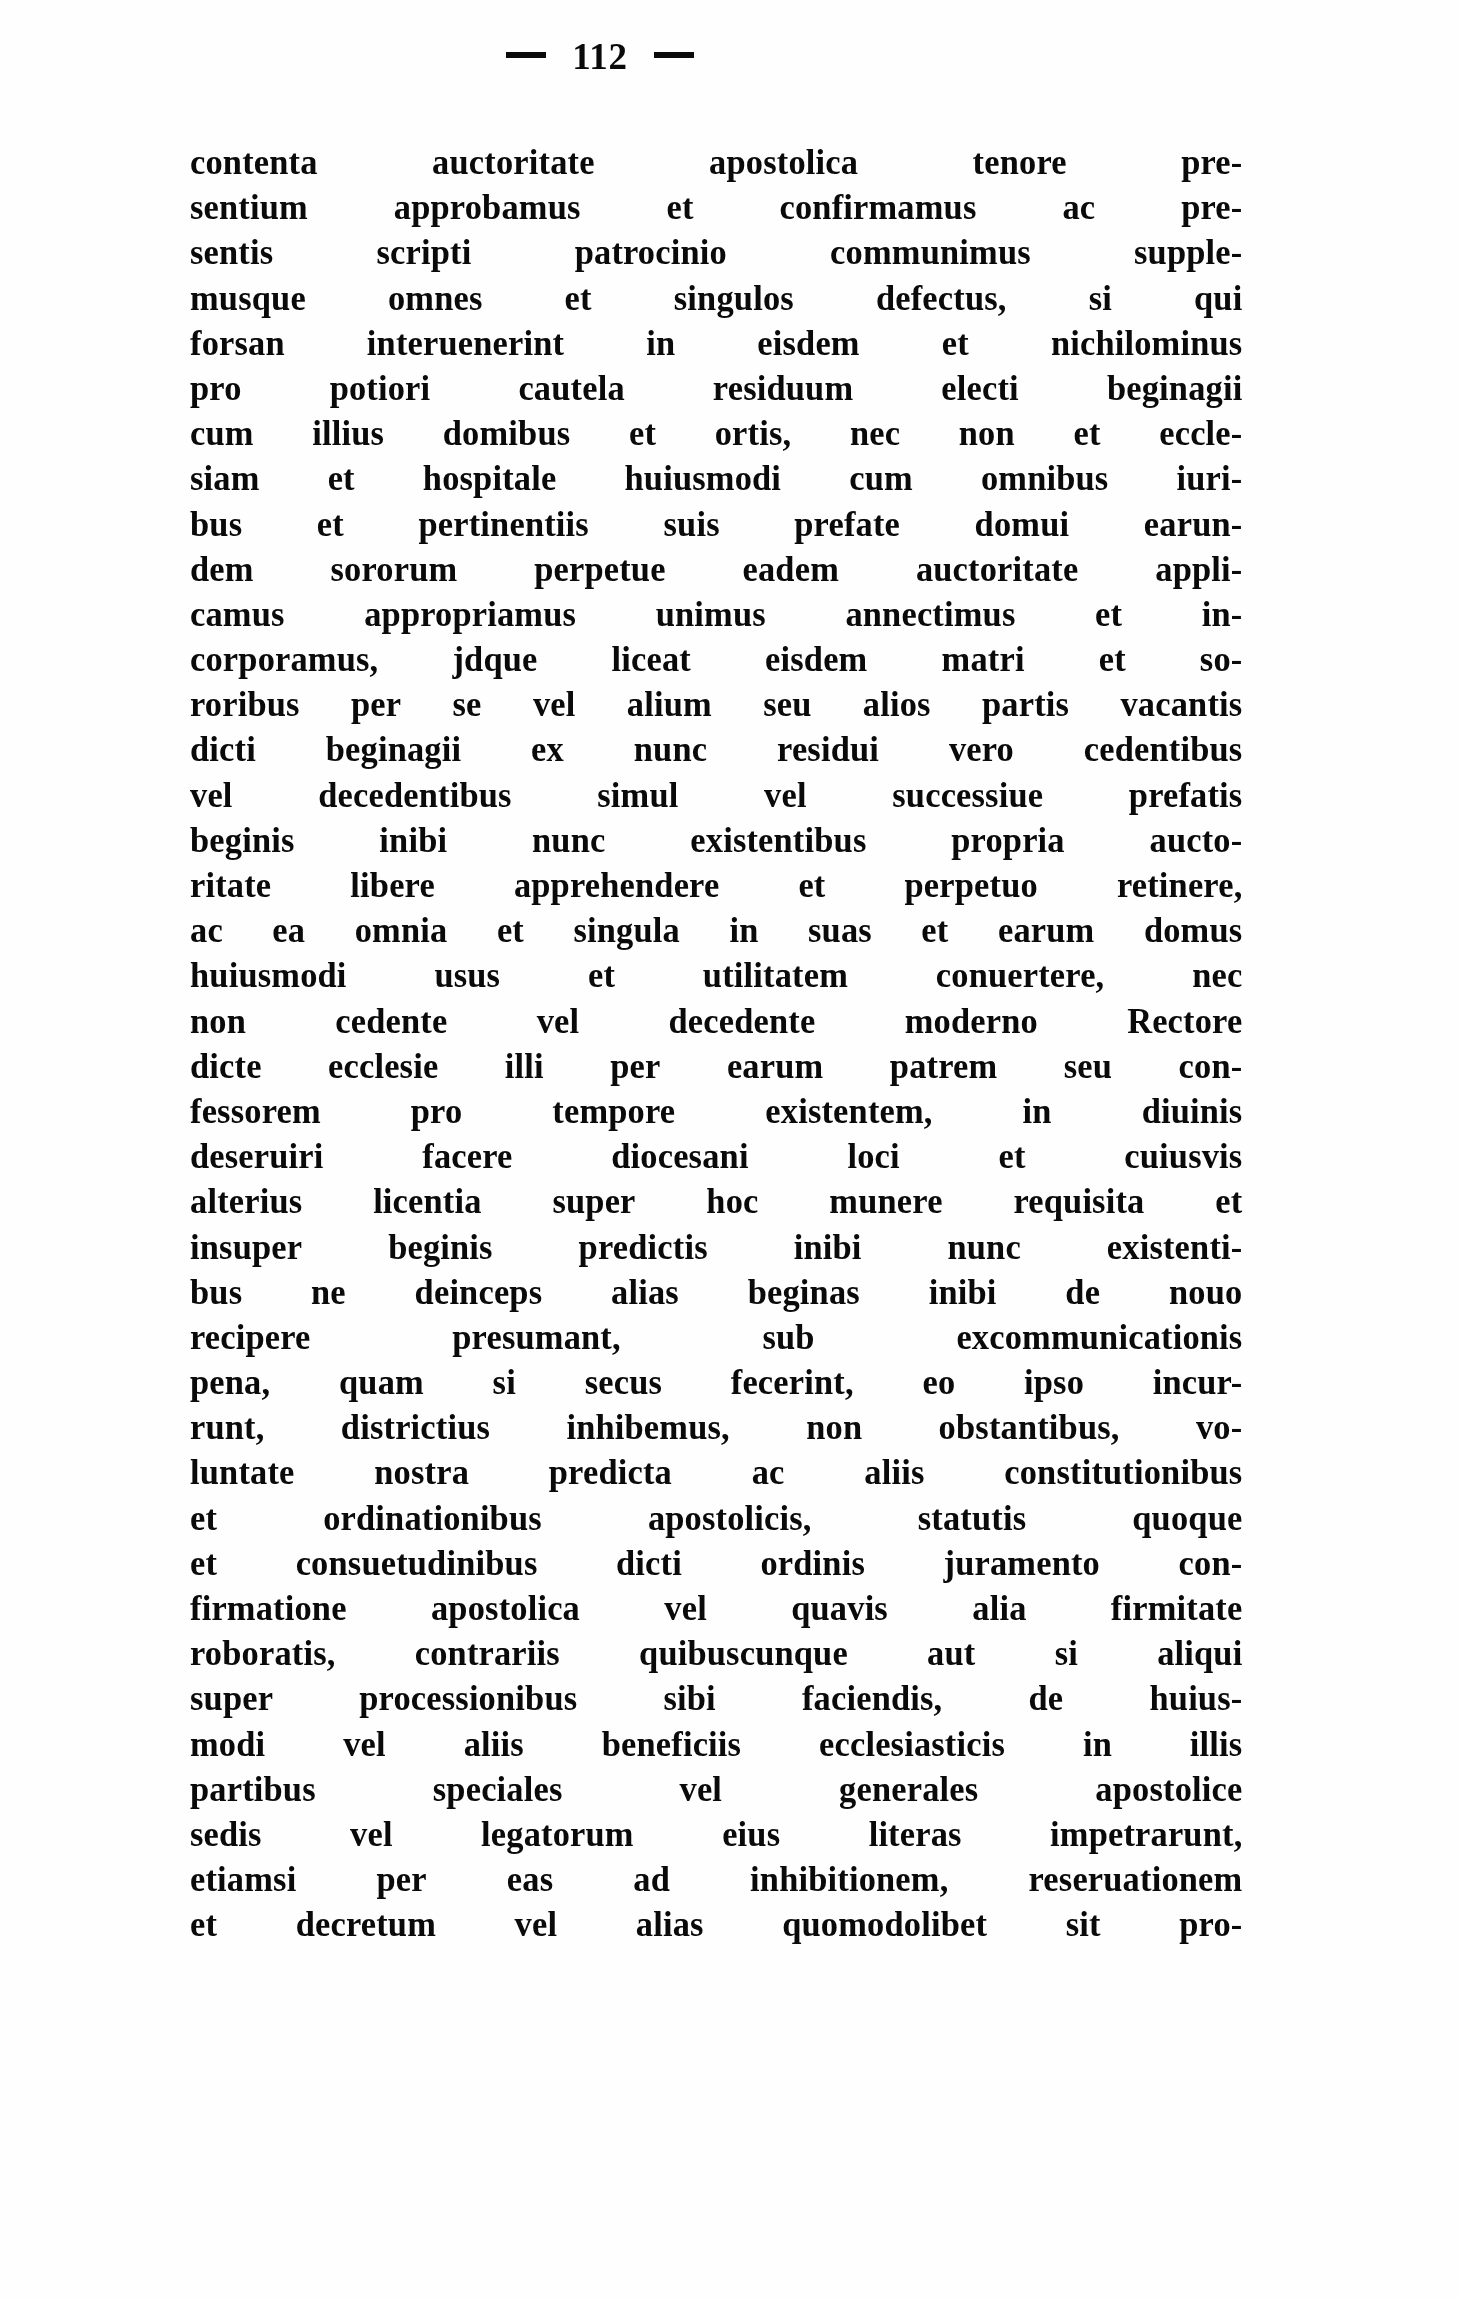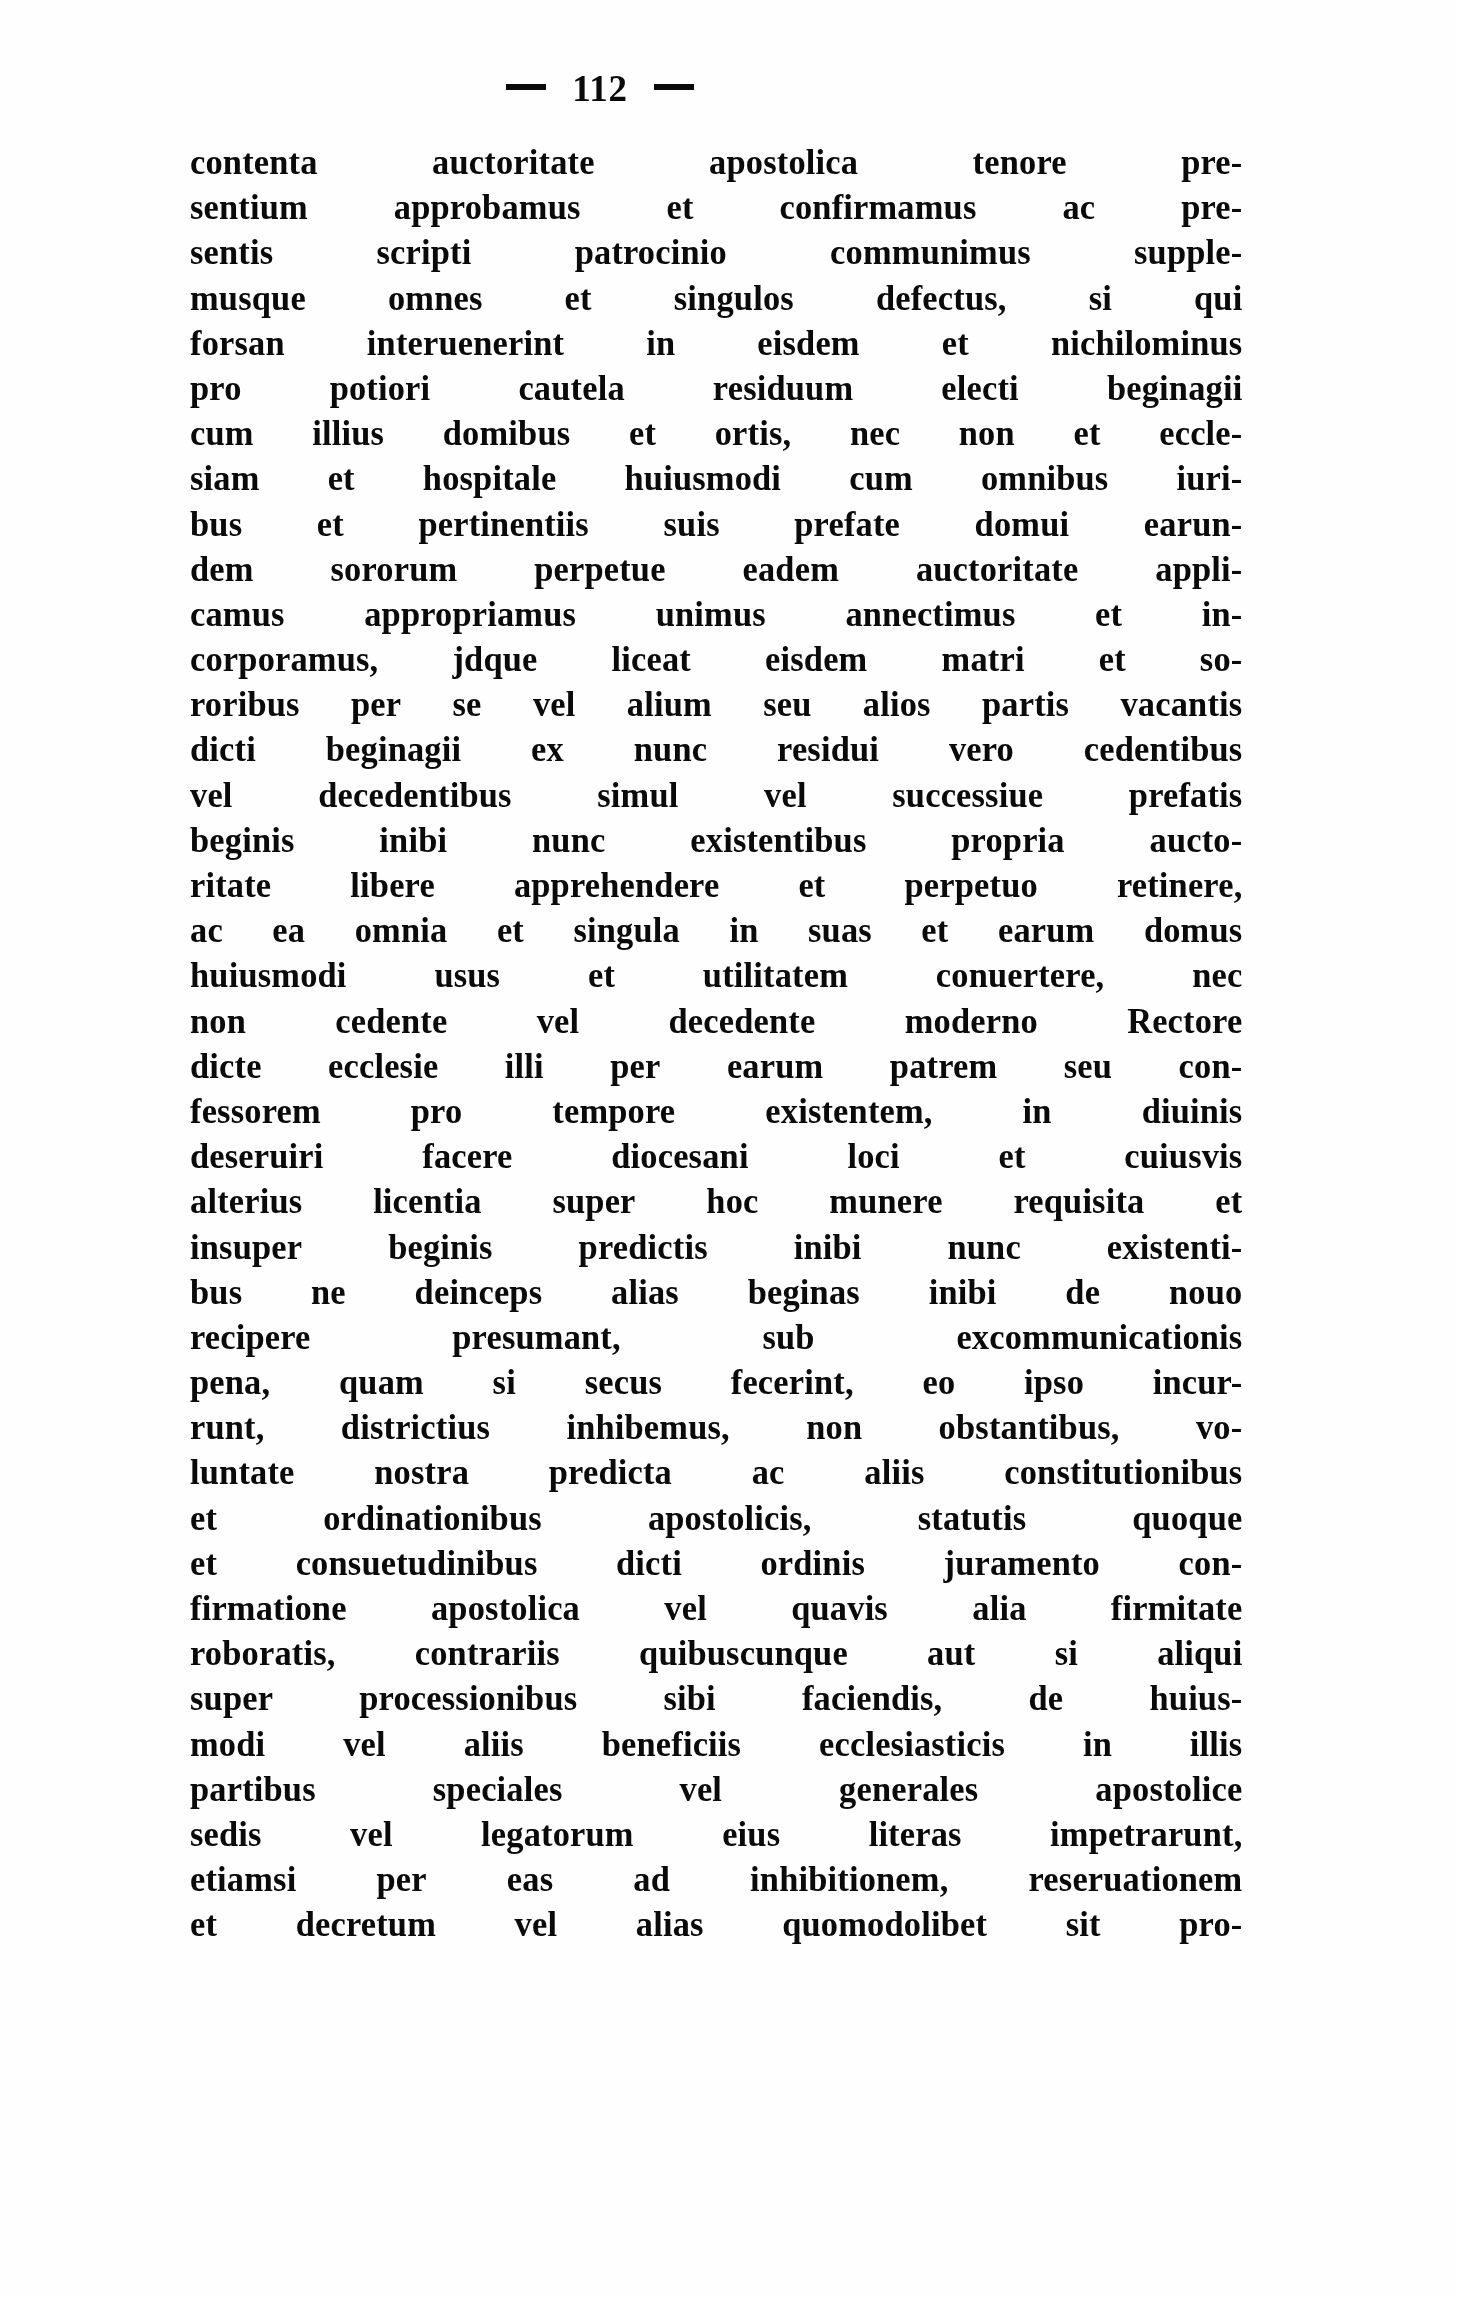--- a/index.html
+++ b/index.html
@@ -28,21 +28,20 @@
     position: absolute;
     top: 34px;
     left: 0;
     width: 1200px;
     text-align: center;
     font-size: 37px;
     font-weight: bold;
     letter-spacing: 0.02em;
     line-height: 1;
     white-space: nowrap;
-    margin-top: 32px;
   }
   .page-header .rule {
     display: inline-block;
     vertical-align: middle;
     width: 40px;
     height: 6px;
     background: #0a0a0a;
     margin: 0 26px;
     position: relative;
     top: -2px;

